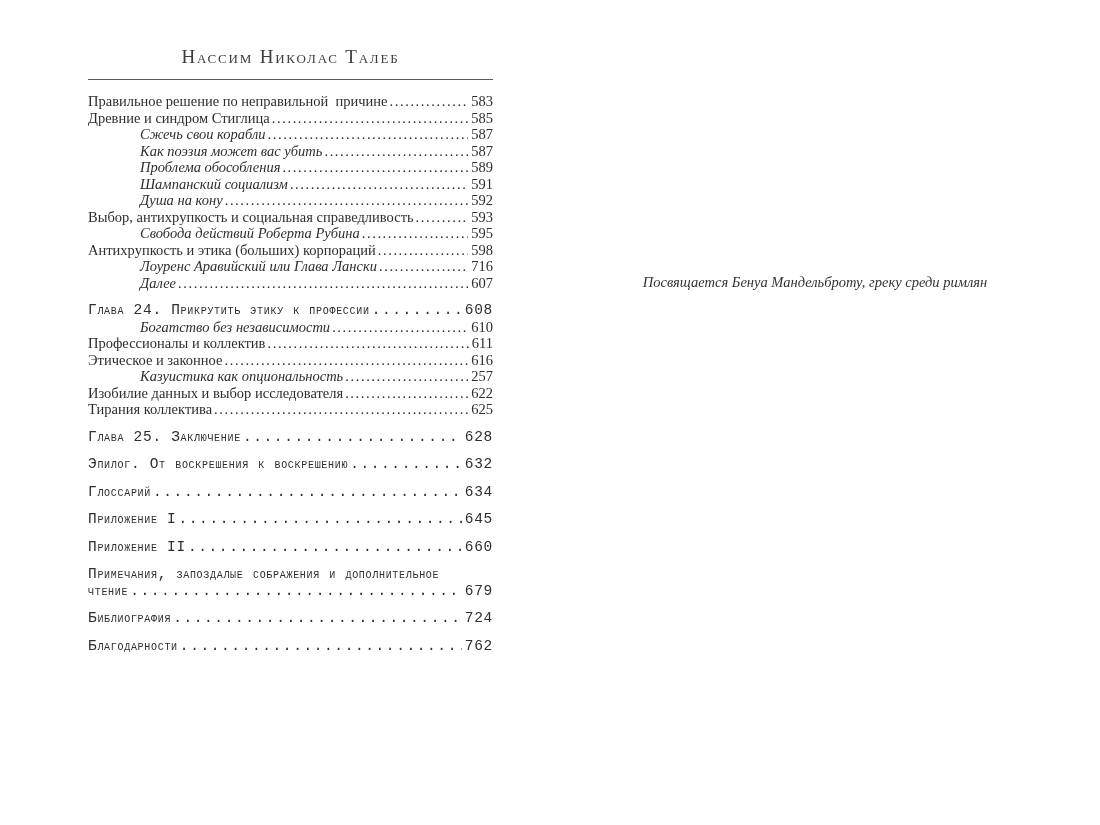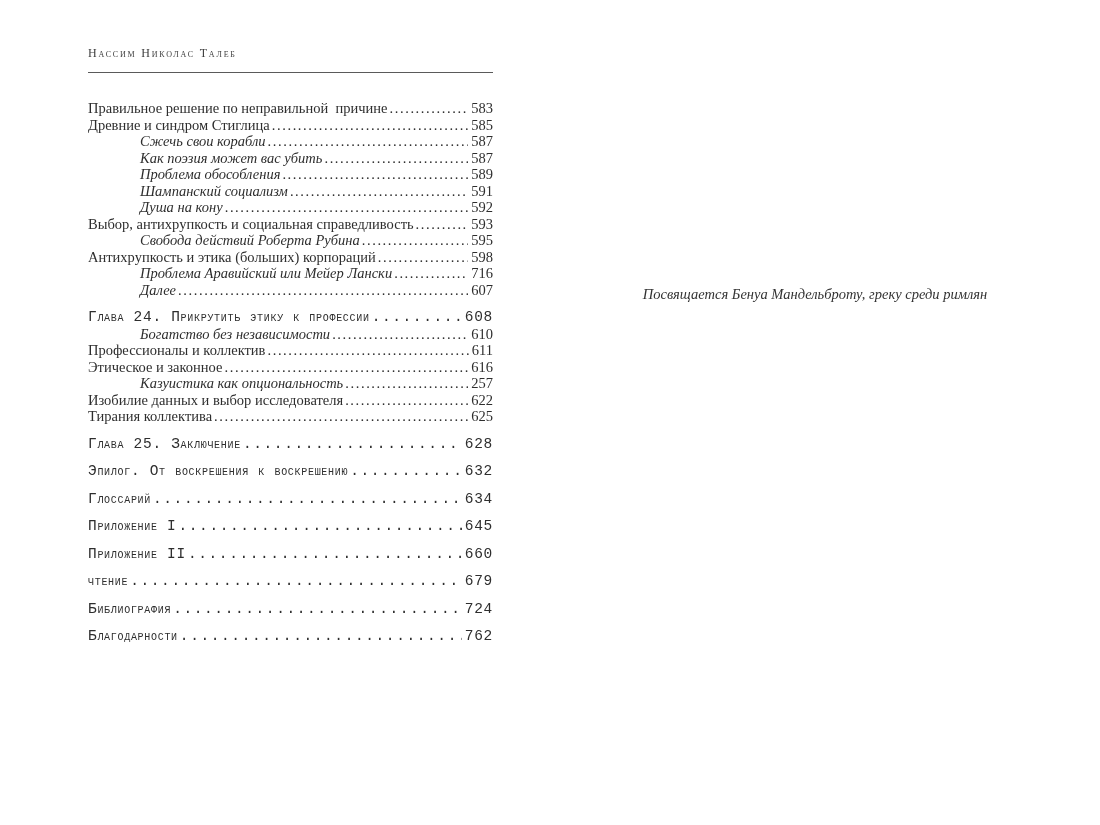--- a/index.html
+++ b/index.html
@@ -18,33 +18,33 @@
   .spread { position: absolute; inset: 0; }
 
   
   .page-left {
     position: absolute;
     left: 88px;
     top: 46px;
     width: 405px;
   }
   .running-head {
-    text-align: left;
+    text-align: center;
     font-variant: small-caps;
     letter-spacing: 1.8px;
-    font-size: 12px;
+    font-size: 19px;
     color: #3d3d3d;
   }
   .head-rule {
     border: none;
     border-top: 1px solid #5a5a5a;
     margin: 11px 0 0 0;
   }
   .toc {
-    margin-top: 27px;
+    margin-top: 13px;
     font-size: 14.5px;
     line-height: 16.5px;
   }
   .entry.gap { margin-top: 11px; font-family: Liberation Mono, monospace; }
   .row { display: flex; align-items: baseline; }
   .title { white-space: pre; }
   .leader {
     flex: 1;
     overflow: hidden;
     white-space: nowrap;
@@ -56,21 +56,21 @@
   }
   .pg { white-space: nowrap; }
   .s-sub .row { padding-left: 52px; text-align: center; }
   .s-sub .title { font-style: italic; }
   .s-caps { font-variant: small-caps; letter-spacing: 0.7px; }
 
   
   .page-right {
     position: absolute;
     left: 560px;
-    top: 12px;
+    top: 0;
     width: 510px;
     height: 711px;
   }
   .dedication {
     position: absolute;
     top: 274px;
     left: 0;
     width: 100%;
     text-align: center;
     font-style: italic;
@@ -152,21 +152,21 @@
         </div>
         <div class="entry s-plain">
           <div class="row">
             <span class="title">Антихрупкость и этика (больших) корпораций</span>
             <span class="leader"></span>
             <span class="pg">598</span>
           </div>
         </div>
         <div class="entry s-sub">
           <div class="row">
-            <span class="title">Проблема Аравийский или Мейер Лански</span>
+            <span class="title">Лоуренс Аравийский или Глава Лански</span>
             <span class="leader"></span>
             <span class="pg">716</span>
           </div>
         </div>
         <div class="entry s-sub">
           <div class="row">
             <span class="title">Далее</span>
             <span class="leader"></span>
             <span class="pg">607</span>
           </div>
@@ -249,20 +249,23 @@
           </div>
         </div>
         <div class="entry s-caps gap">
           <div class="row">
             <span class="title">Приложение II</span>
             <span class="leader"></span>
             <span class="pg">660</span>
           </div>
         </div>
         <div class="entry s-caps gap">
+          <div class="row">
+            <span class="title">Примечания, запоздалые сображения и дополнительное</span>
+          </div>
           <div class="row">
             <span class="title">чтение</span>
             <span class="leader"></span>
             <span class="pg">679</span>
           </div>
         </div>
         <div class="entry s-caps gap">
           <div class="row">
             <span class="title">Библиография</span>
             <span class="leader"></span>

